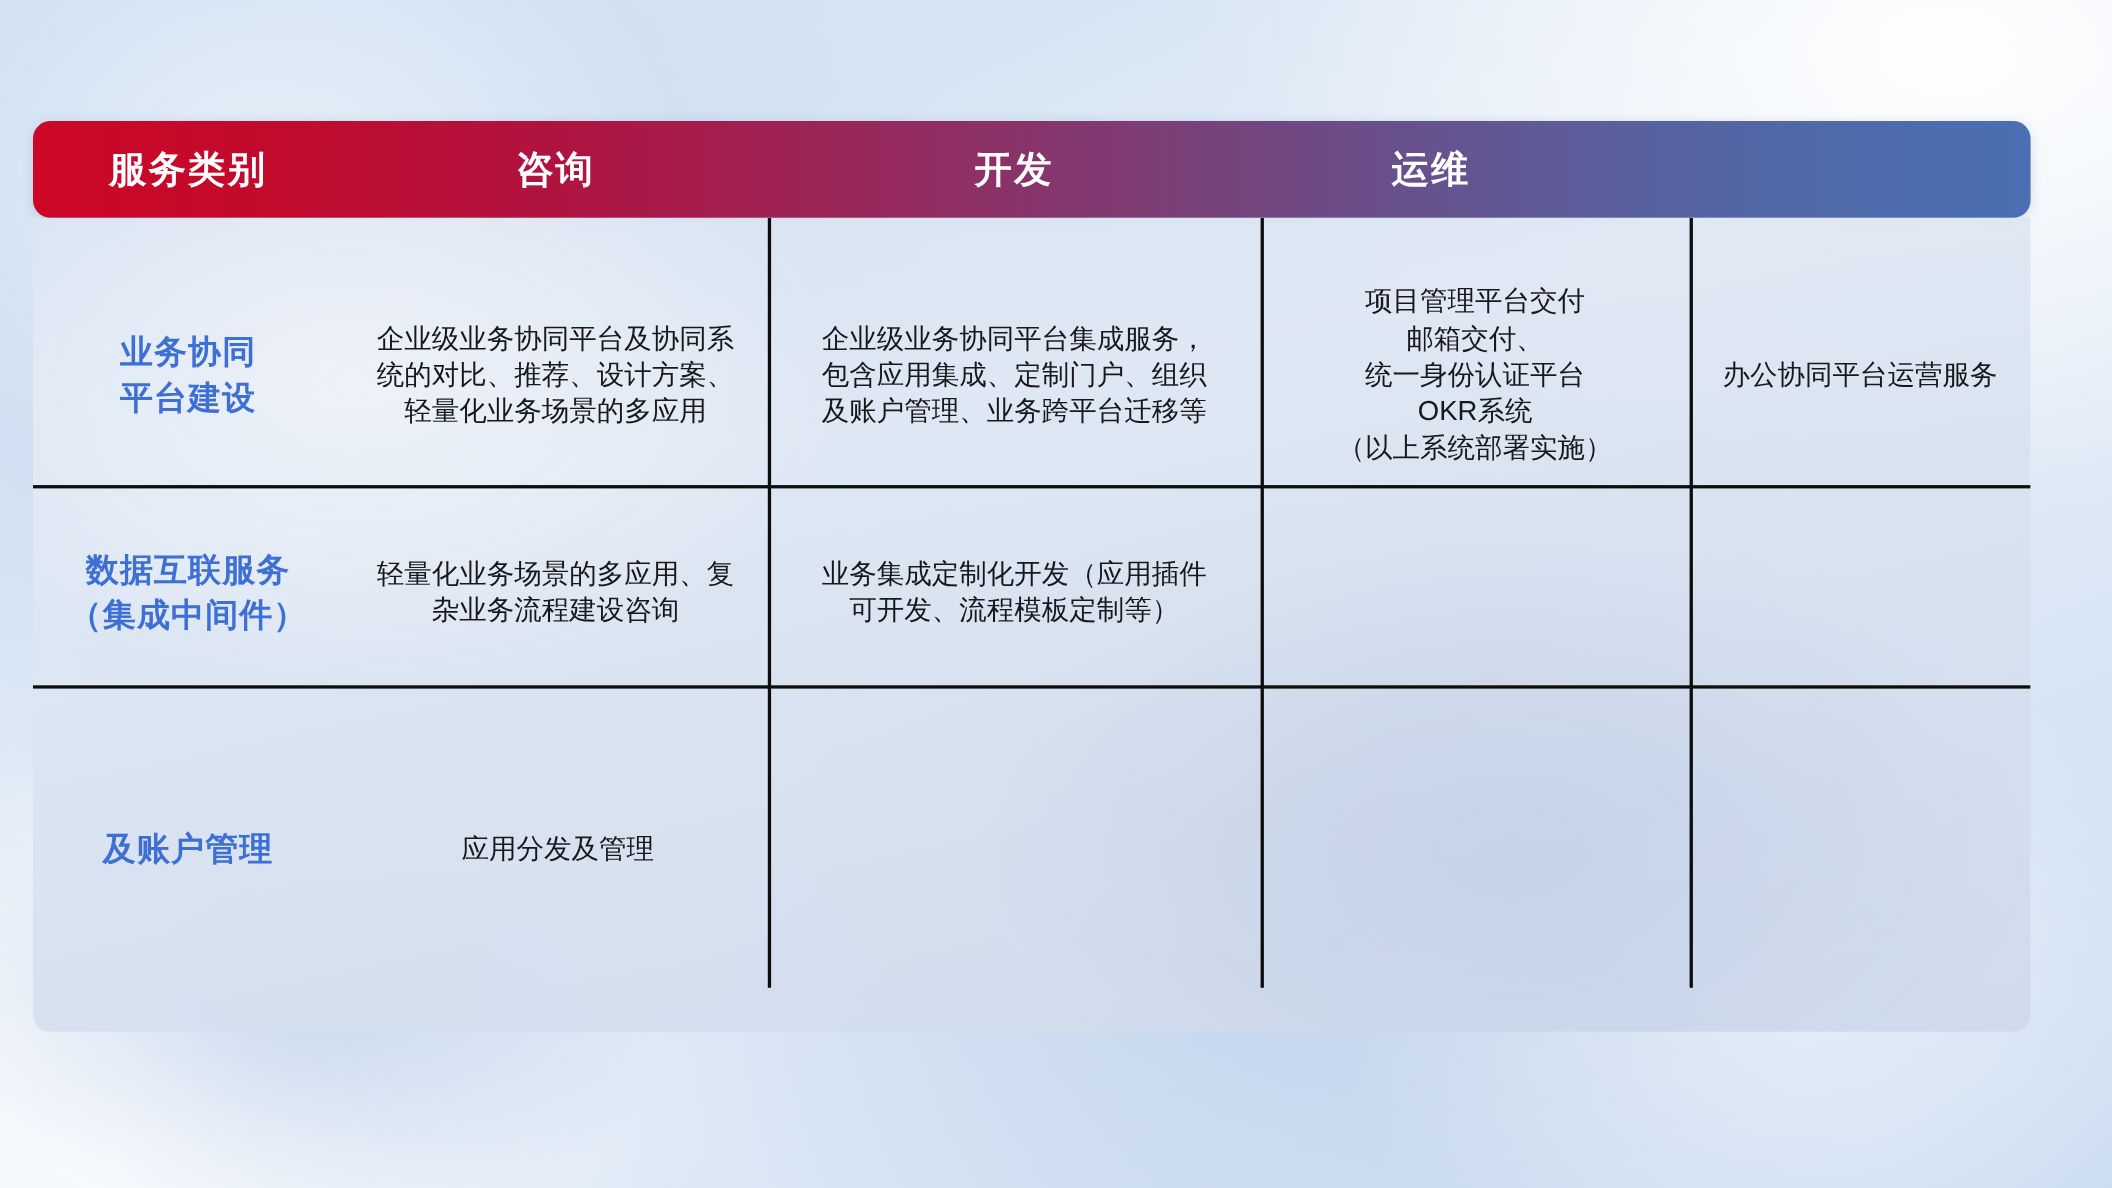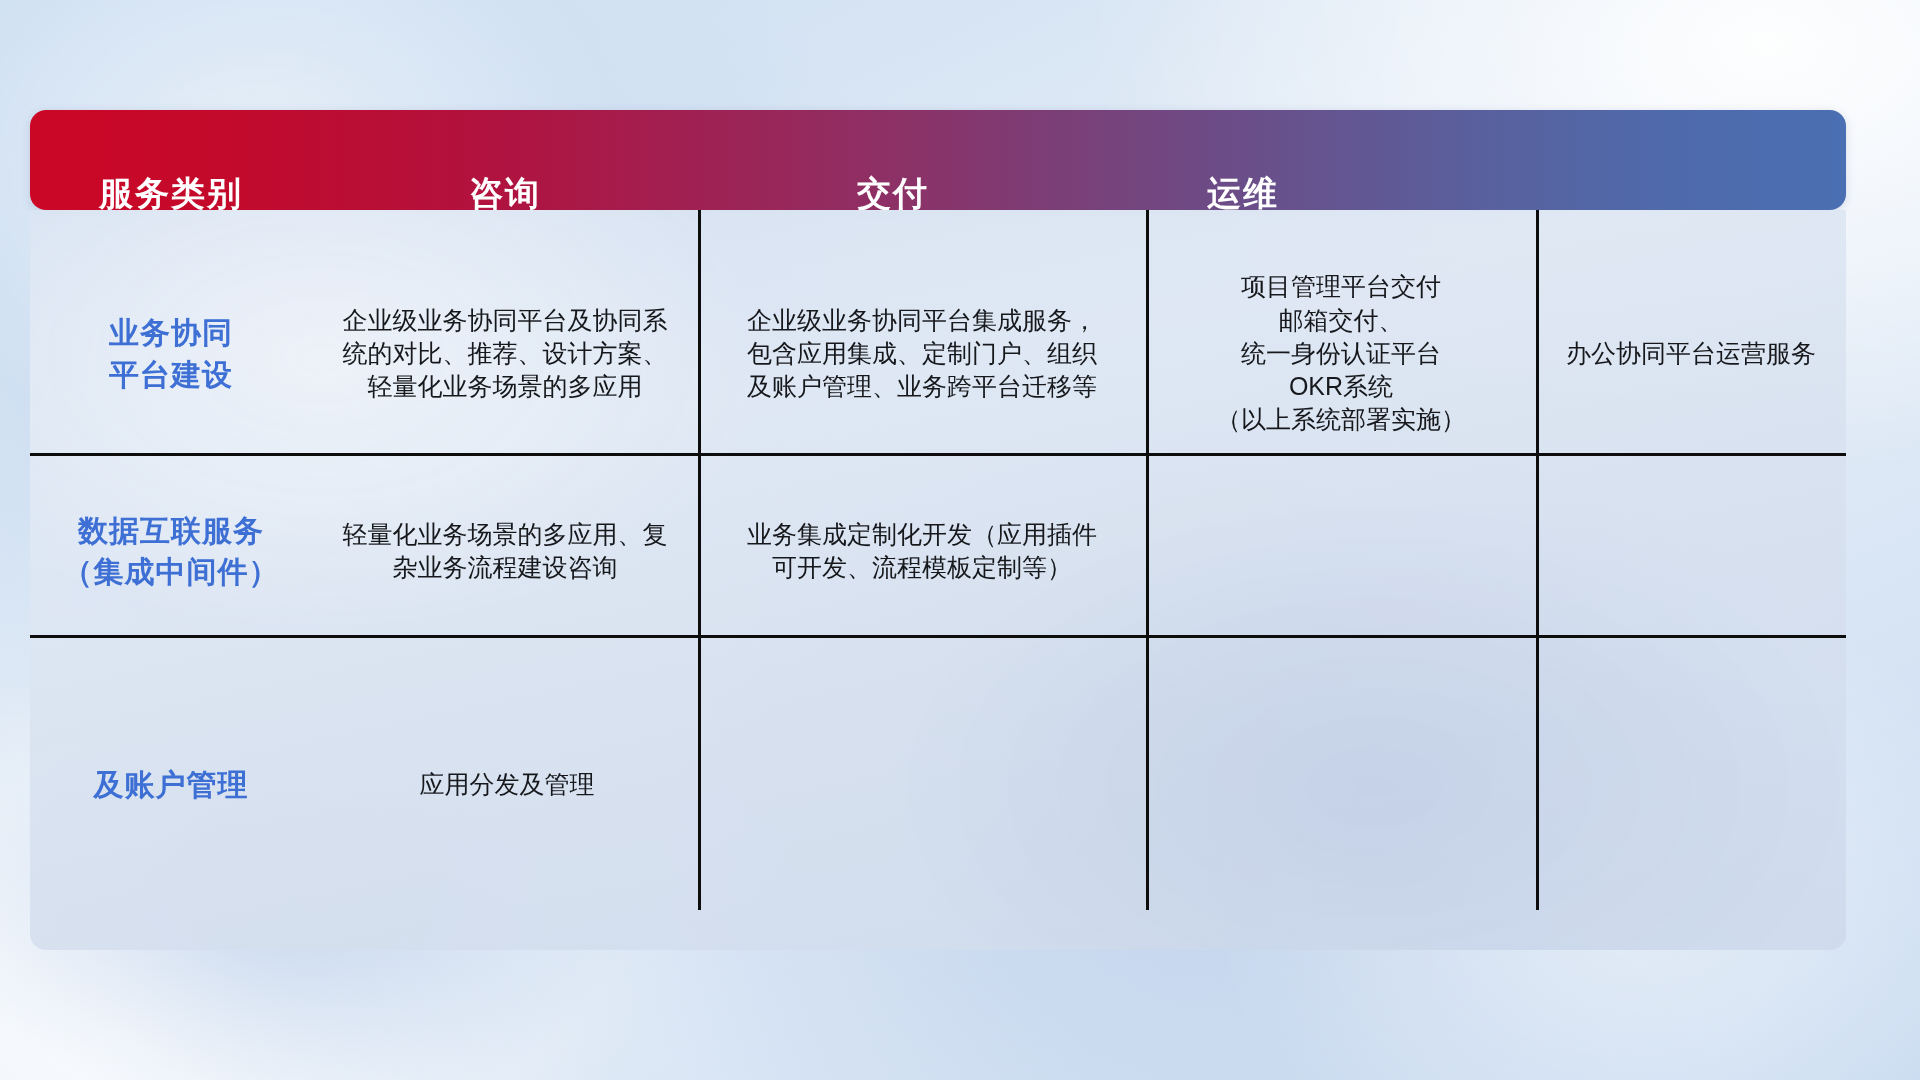--- a/index.html
+++ b/index.html
@@ -56,34 +56,34 @@
     position: absolute;
     left: 30px;
     top: 110px;
     width: 1816px;
     height: 840px;
   }
 
   
   .thead {
     position: relative;
-    height: 100px;
+    height: 88px;
     border-radius: 16px;
     background: linear-gradient(90deg,
         #cc0726 0%,
         #c30a2c 11%,
         #b01340 26%,
         #99275a 41%,
         #7e3c74 55%,
         #6a4e89 67%,
         #5a5f9c 79%,
         #4f6aab 90%,
         #4a6fb2 100%);
     display: flex;
-    align-items: flex-end;
+    align-items: center;
     box-shadow: 0 2px 10px rgba(80,90,140,0.18);
     overflow: hidden;
   }
   .th {
     color: #ffffff;
     font-size: 34px;
     font-weight: bold;
     letter-spacing: 2px;
     text-align: center;
     line-height: 1;
@@ -159,21 +159,21 @@
   <div class="bg-base"></div>
   <div class="bg-glow-a"></div>
   <div class="bg-glow-b"></div>
   <div class="bg-tint-bl"></div>
 
   <div id="table">
 
     <div class="thead">
       <div class="th c0">服务类别</div>
       <div class="th c1">咨询</div>
-      <div class="th c3">交付</div>
+      <div class="th c2">开发</div>
       <div class="th c4">运维</div>
     </div>
 
     <div class="tbody">
 
       <div class="vline" style="left:668px;  height:700px;"></div>
       <div class="vline" style="left:1116px; height:700px;"></div>
       <div class="vline" style="left:1506px; height:700px;"></div>
 
       <div class="row-sep" style="top:243px;"></div>

